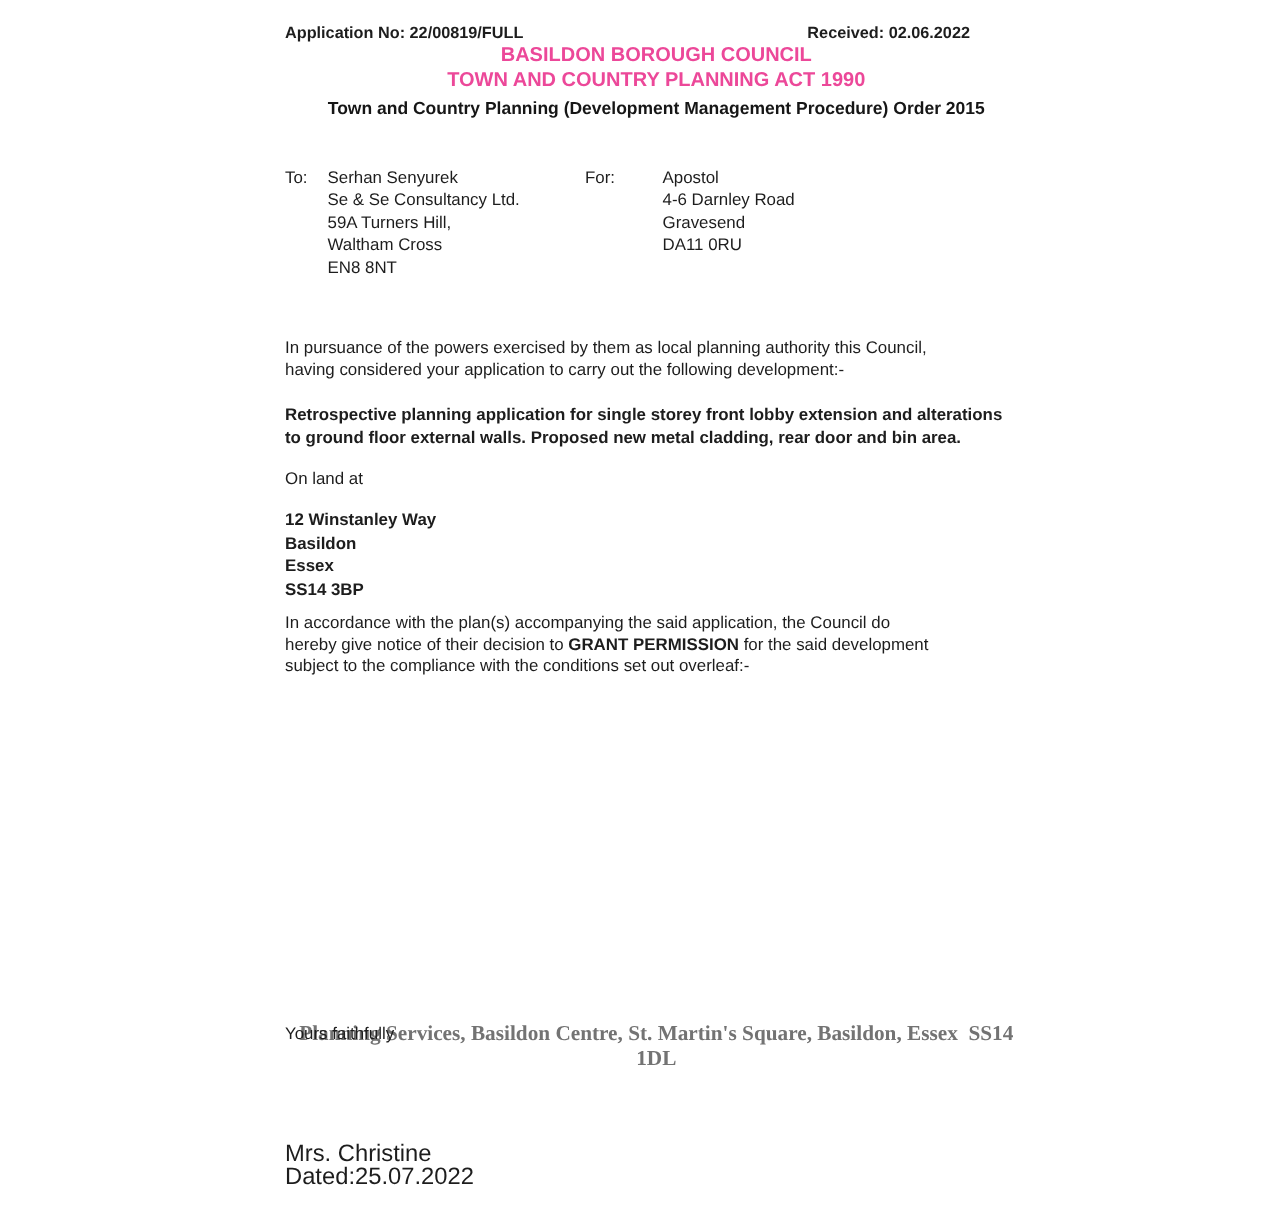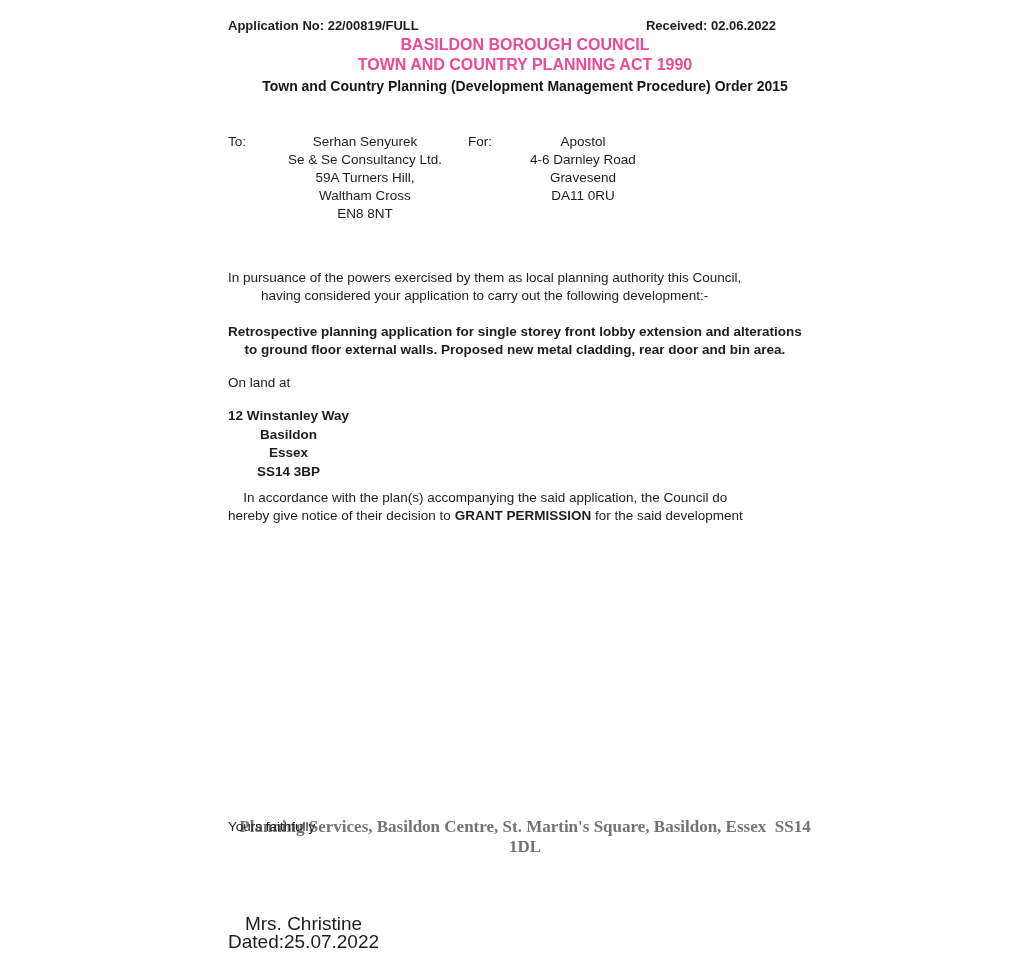--- a/index.html
+++ b/index.html
@@ -9,21 +9,21 @@
   }
   .page {
     position: relative;
     width: 1024px;
     height: 964px;
     background: #ffffff;
     color: #1d1d1d;
     overflow: hidden;
   }
   .content { position: absolute; }
-  .nowrap { white-space: nowrap; text-align: center; }
+  .nowrap { white-space: nowrap; }
 
   
   .header-row {
     top: 18px; left: 228px; width: 548px;
     display: flex; justify-content: space-between;
     font-size: 13px; font-weight: 700;
   }
 
   
   .title1, .title2 {
@@ -119,20 +119,21 @@
   <div class="content para p-siteaddr">
     <div class="nowrap">12 Winstanley Way</div>
     <div class="nowrap">Basildon</div>
     <div class="nowrap">Essex</div>
     <div class="nowrap">SS14 3BP</div>
   </div>
 
   <div class="content para p-decision">
     <div class="nowrap">In accordance with the plan(s) accompanying the said application, the Council do</div>
     <div class="nowrap"><span>hereby give notice of their decision to </span><span class="bold-inline">GRANT PERMISSION</span><span> for the said development</span></div>
+    <div class="nowrap">subject to the compliance with the conditions set out overleaf:-</div>
   </div>
 
   <div class="content office-address">Planning Services, Basildon Centre, St. Martin's Square, Basildon, Essex  SS14 1DL</div>
 
   <div class="content valediction nowrap">Yours faithfully</div>
 
   <div class="content signature">
     <div class="nowrap">Mrs. Christine</div>
     <div class="sig-row">
       <div class="nowrap">Dated:25.07.2022</div>

